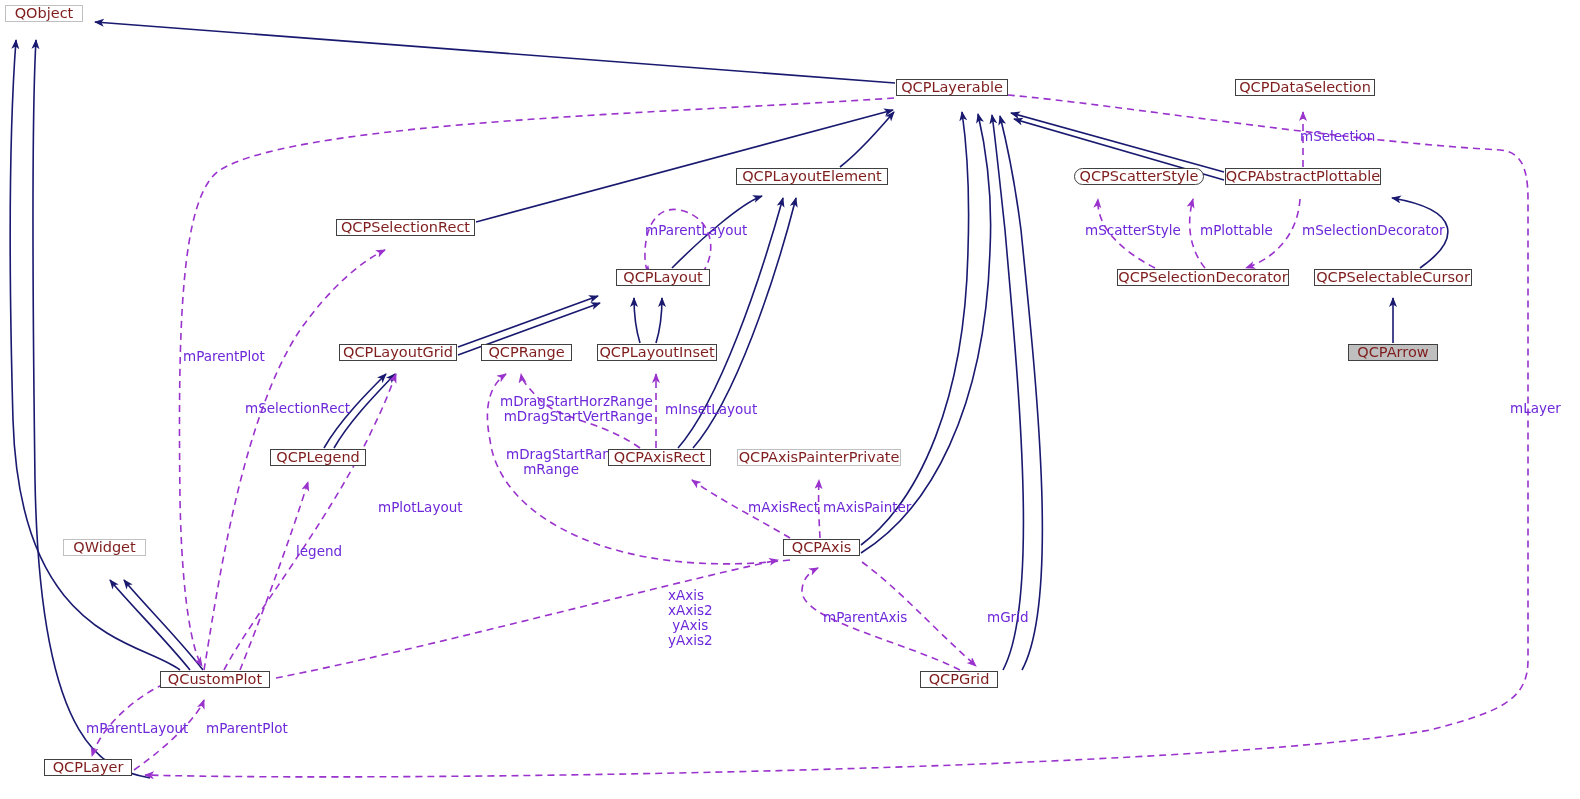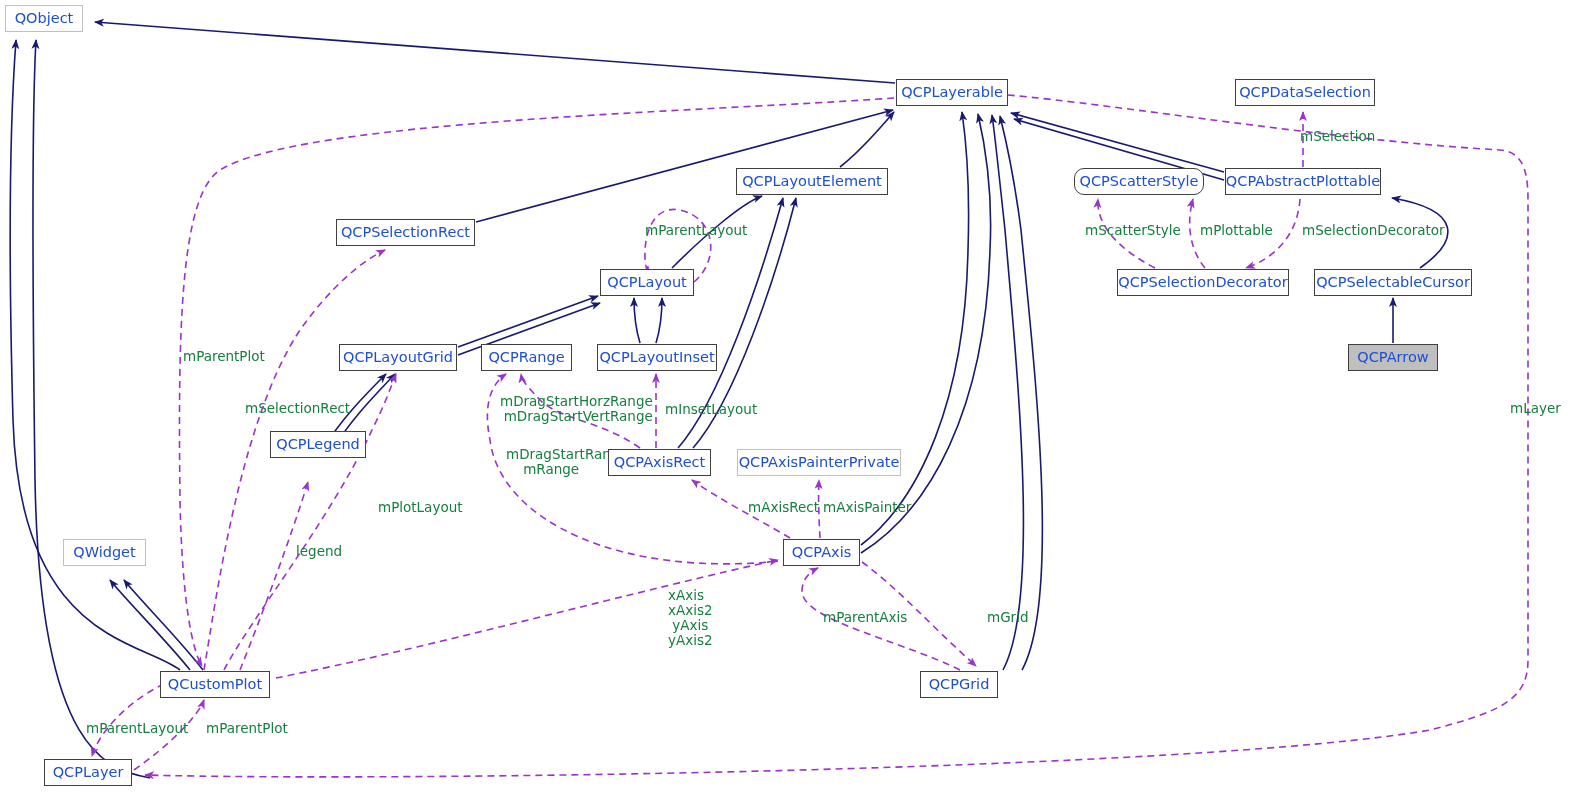--- a/index.html
+++ b/index.html
@@ -21,41 +21,41 @@
     top: 0;
     width: 1580px;
     height: 799px;
     pointer-events: none;
   }
   .node {
     position: absolute;
     box-sizing: border-box;
     background: #ffffff;
     border: 1px solid #404040;
-    color: #1d4ed8;
+    color: #7f1d1d;
     font-size: 14.5px;
     line-height: 1;
     display: flex;
     align-items: center;
     justify-content: center;
     white-space: nowrap;
     padding: 0 7px;
-    height: 27px;
+    height: 17px;
     z-index: 5;
   }
   .node.undoc {
     border: 1px solid #c0c0c0;
   }
   .node.current {
     background: #bfbfbf;
     border: 1px solid #404040;
   }
   .elabel {
     position: absolute;
-    color: #15803d;
+    color: #6d28d9;
     font-size: 13.5px;
     line-height: 15px;
     white-space: pre;
     z-index: 4;
   }
 </style>
 </head>
 <body>
 
 <div id="canvas">
@@ -157,28 +157,28 @@
     </g>
   </svg>
 
   <div class="node undoc" style="left: 5px; top: 5px; width: 78px;">QObject</div>
   <div class="node" style="left: 896px; top: 79px; width: 112px;">QCPLayerable</div>
   <div class="node" style="left: 1235px; top: 79px; width: 140px;">QCPDataSelection</div>
   <div class="node" style="left: 736px; top: 168px; width: 152px;">QCPLayoutElement</div>
   <div class="node" style="left: 1074px; top: 168px; width: 130px; border-radius: 10px;">QCPScatterStyle</div>
   <div class="node" style="left: 1225px; top: 168px; width: 156px;">QCPAbstractPlottable</div>
   <div class="node" style="left: 336px; top: 219px; width: 139px;">QCPSelectionRect</div>
-  <div class="node" style="left: 600px; top: 269px; width: 94px;">QCPLayout</div>
+  <div class="node" style="left: 616px; top: 269px; width: 94px;">QCPLayout</div>
   <div class="node" style="left: 1117px; top: 269px; width: 172px;">QCPSelectionDecorator</div>
   <div class="node" style="left: 1314px; top: 269px; width: 158px;">QCPSelectableCursor</div>
   <div class="node" style="left: 339px; top: 344px; width: 118px;">QCPLayoutGrid</div>
   <div class="node" style="left: 481px; top: 344px; width: 91px;">QCPRange</div>
   <div class="node" style="left: 597px; top: 344px; width: 120px;">QCPLayoutInset</div>
   <div class="node current" style="left: 1348px; top: 344px; width: 90px;">QCPArrow</div>
-  <div class="node" style="left: 270px; top: 431px; width: 96px;">QCPLegend</div>
+  <div class="node" style="left: 270px; top: 449px; width: 96px;">QCPLegend</div>
   <div class="node" style="left: 608px; top: 449px; width: 103px;">QCPAxisRect</div>
   <div class="node undoc" style="left: 737px; top: 449px; width: 164px;">QCPAxisPainterPrivate</div>
   <div class="node undoc" style="left: 63px; top: 539px; width: 83px;">QWidget</div>
   <div class="node" style="left: 783px; top: 539px; width: 77px;">QCPAxis</div>
   <div class="node" style="left: 160px; top: 671px; width: 110px;">QCustomPlot</div>
   <div class="node" style="left: 920px; top: 671px; width: 78px;">QCPGrid</div>
   <div class="node" style="left: 44px; top: 759px; width: 88px;">QCPLayer</div>
 
   <div class="elabel" style="left: 1300px; top: 129px;">mSelection</div>
   <div class="elabel" style="left: 645px; top: 223px;">mParentLayout</div>

